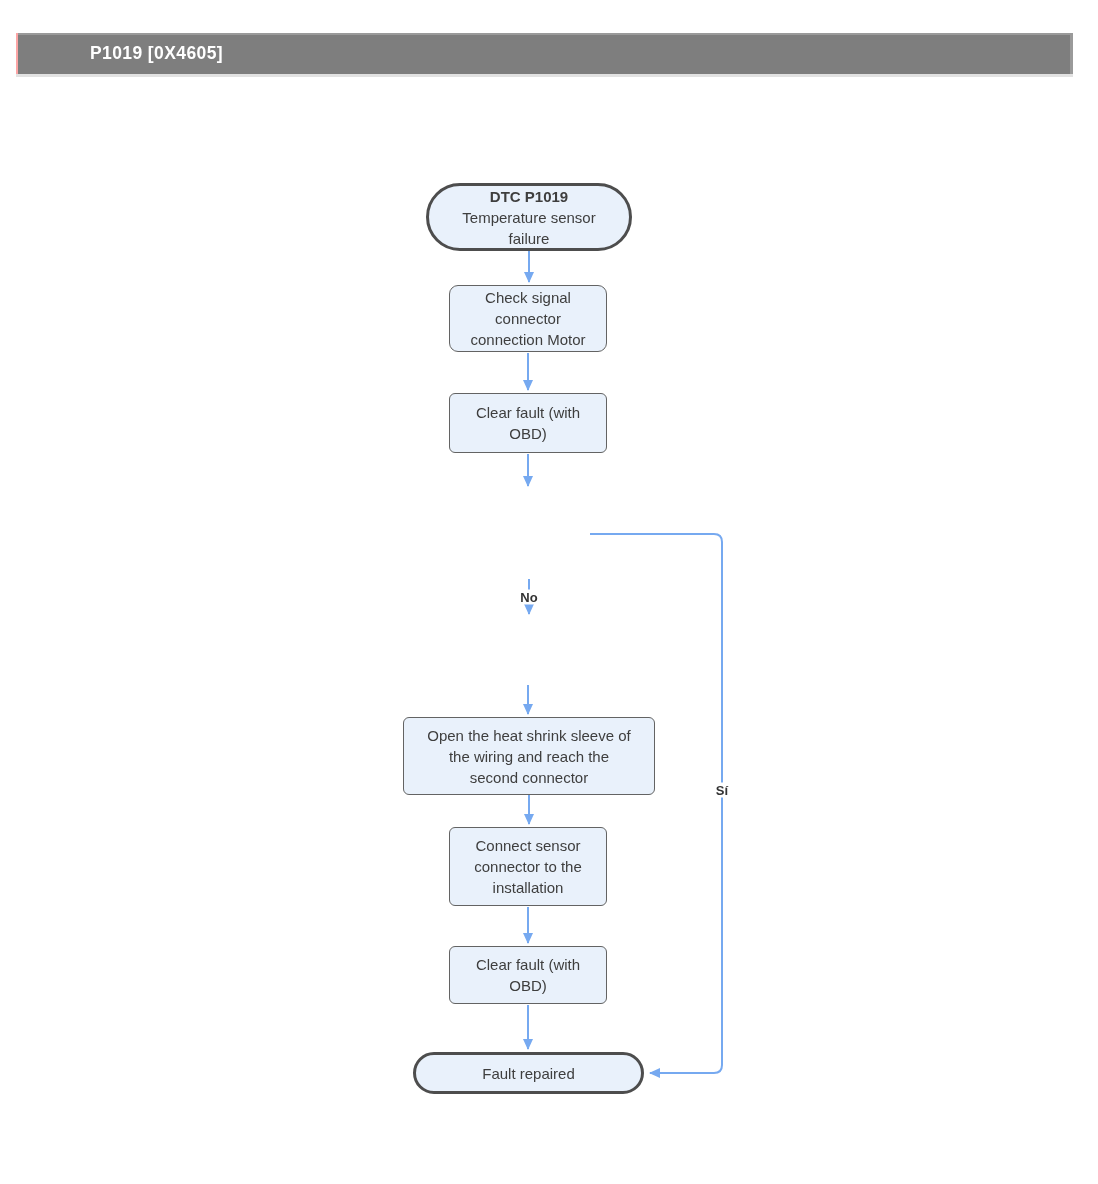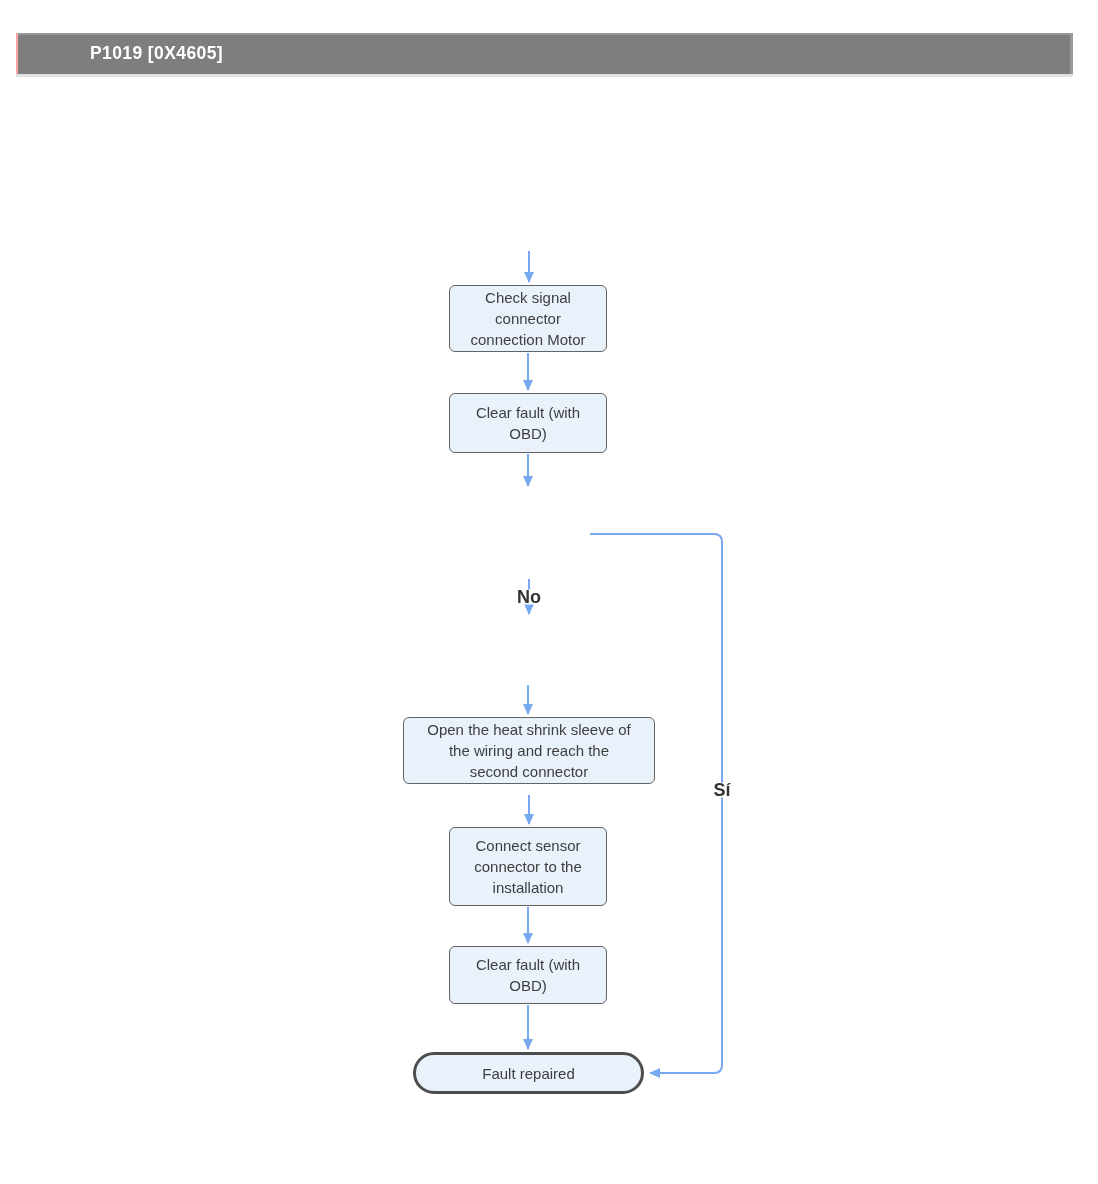--- a/index.html
+++ b/index.html
@@ -42,24 +42,24 @@
     color:var(--text,#3e3e3e);
     font-size:15px;line-height:21px;
   }
   .node .node-label{white-space:pre-line;}
   .node.terminal{
     border:3px solid var(--terminal-border,#4d4d4d);
   }
   .node.start{left:426px;top:183px;width:206px;height:68px;border-radius:34px;}
   .node.end{left:413px;top:1052px;width:231px;height:42px;border-radius:21px;}
   .node-title{font-weight:bold;white-space:pre-line;}
-  .node.box1{left:449px;top:285px;width:158px;height:67px;}
+  .node.box1{left:449px;top:285px;width:158px;height:67px;border-radius:9px;}
   .node.box2{left:449px;top:393px;width:158px;height:60px;}
   .node.box3{left:450px;top:617px;width:158px;height:67px;}
-  .node.box4{left:403px;top:717px;width:252px;height:67px;}
+  .node.box4{left:403px;top:717px;width:252px;height:78px;}
   .node.box5{left:449px;top:827px;width:158px;height:79px;}
   .node.box6{left:449px;top:946px;width:158px;height:58px;}
   
   .decision{
     position:absolute;left:469px;top:489px;width:120px;height:90px;
   }
   .decision svg{position:absolute;left:0;top:0;}
   .decision polygon{
     fill:var(--node-fill,#e9f1fb);
     stroke:var(--node-border,#636363);
@@ -69,21 +69,21 @@
   .decision .node-label{
     position:absolute;left:0;top:0;width:100%;height:100%;
     display:flex;align-items:center;justify-content:center;
     text-align:center;color:var(--text,#3e3e3e);
     font-size:15px;line-height:21px;white-space:pre-line;
   }
   
   .edge-label{
     position:absolute;transform:translate(-50%,-50%);
     background:#ffffff;padding:0 3px;
-    font-size:18px;font-weight:bold;color:#333333;
+    font-size:13px;font-weight:bold;color:#333333;
     line-height:15px;
   }
   .edge-label.no{left:529px;top:597px;}
   .edge-label.si{left:722px;top:774px;margin-top:16px;}
 </style>
 </head>
 <body>
 
 <div id="page">
 
@@ -101,20 +101,25 @@
     <path class="edge" d="M528,353 L528,390" marker-end="url(#arrow)"></path>
     <path class="edge" d="M528,454 L528,486" marker-end="url(#arrow)"></path>
     <path class="edge" d="M529,579 L529,614" marker-end="url(#arrow)"></path>
     <path class="edge" d="M528,685 L528,714" marker-end="url(#arrow)"></path>
     <path class="edge" d="M529,795 L529,824" marker-end="url(#arrow)"></path>
     <path class="edge" d="M528,907 L528,943" marker-end="url(#arrow)"></path>
     <path class="edge" d="M528,1005 L528,1049" marker-end="url(#arrow)"></path>
     <path class="edge" d="M590,534 L714,534 Q722,534 722,542 L722,1065 Q722,1073 714,1073 L650,1073" marker-end="url(#arrow)"></path>
   </svg>
 
+  <div class="node terminal start">
+    <div class="node-title">DTC P1019</div>
+    <div class="node-label">Temperature sensor
+failure</div>
+  </div>
 
   <div class="node box1">
     <div class="node-label">Check signal
 connector
 connection Motor</div>
   </div>
 
   <div class="node box2">
     <div class="node-label">Clear fault (with
 OBD)</div>

